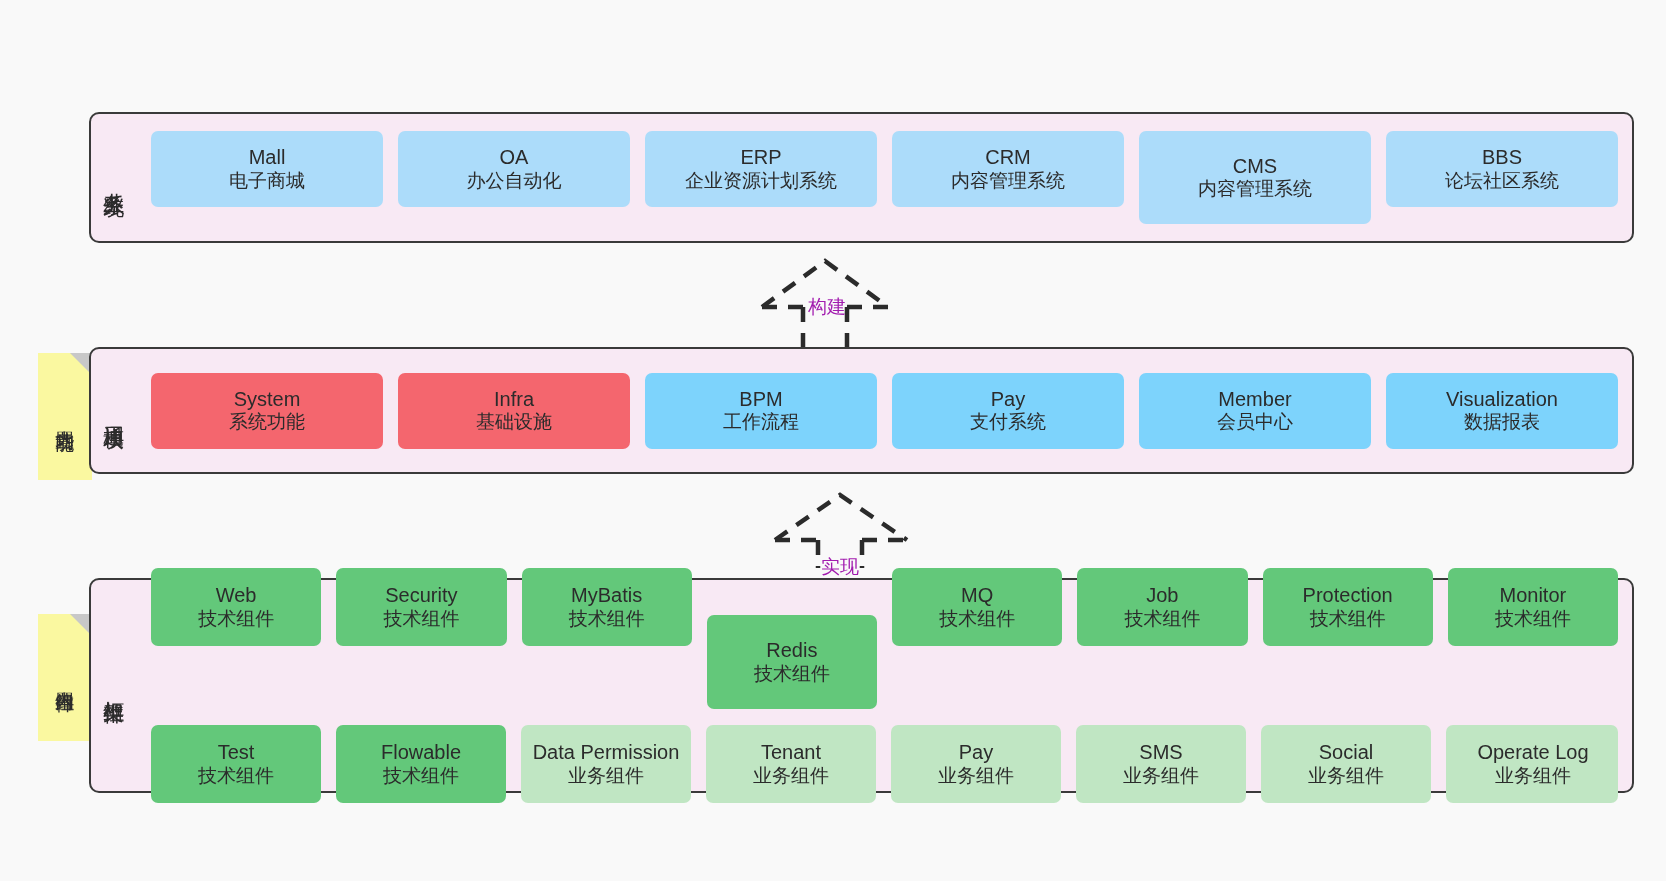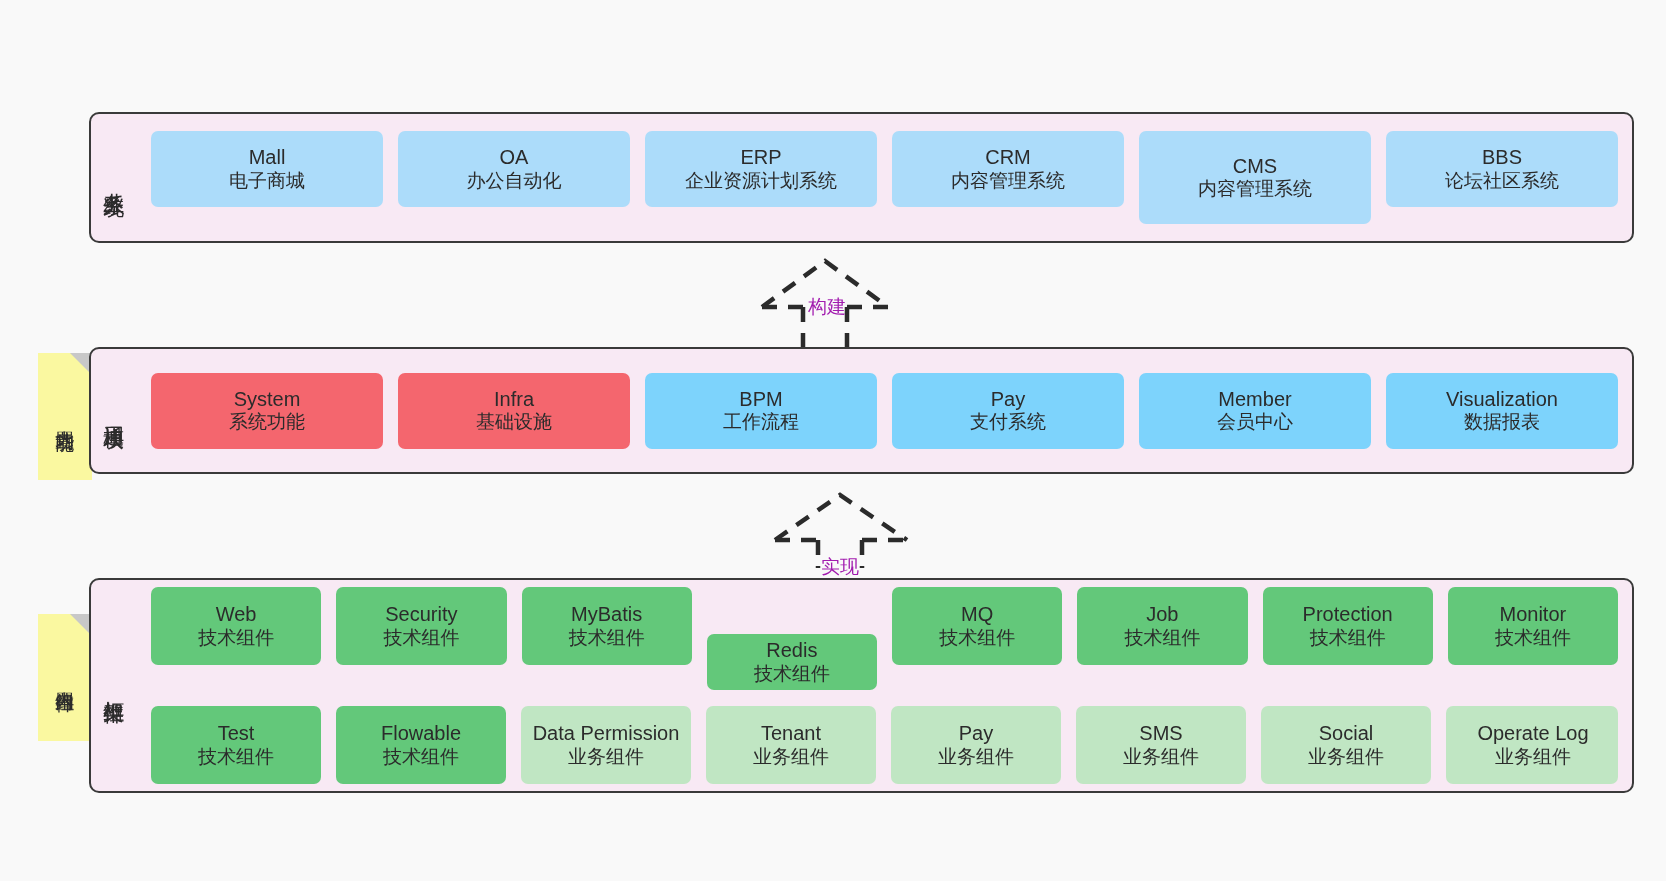--- a/index.html
+++ b/index.html
@@ -233,21 +233,21 @@
             <div class="n-sub">技术组件</div>
           </div>
           <div class="node green" style="height: 78px;">
             <div class="n-title">Security</div>
             <div class="n-sub">技术组件</div>
           </div>
           <div class="node green" style="height: 78px;">
             <div class="n-title">MyBatis</div>
             <div class="n-sub">技术组件</div>
           </div>
-          <div class="node green" style="height: 56px; margin-top: 47px;">
+          <div class="node green" style="height: 94px; margin-top: 47px;">
             <div class="n-title">Redis</div>
             <div class="n-sub">技术组件</div>
           </div>
           <div class="node green" style="height: 78px;">
             <div class="n-title">MQ</div>
             <div class="n-sub">技术组件</div>
           </div>
           <div class="node green" style="height: 78px;">
             <div class="n-title">Job</div>
             <div class="n-sub">技术组件</div>

